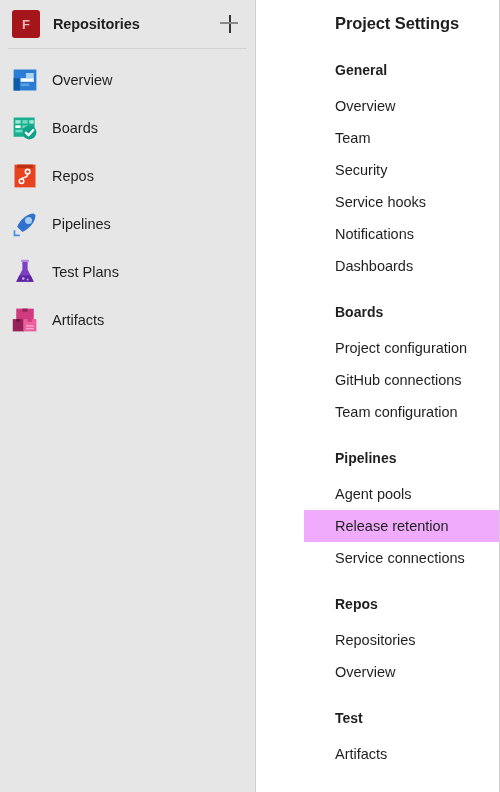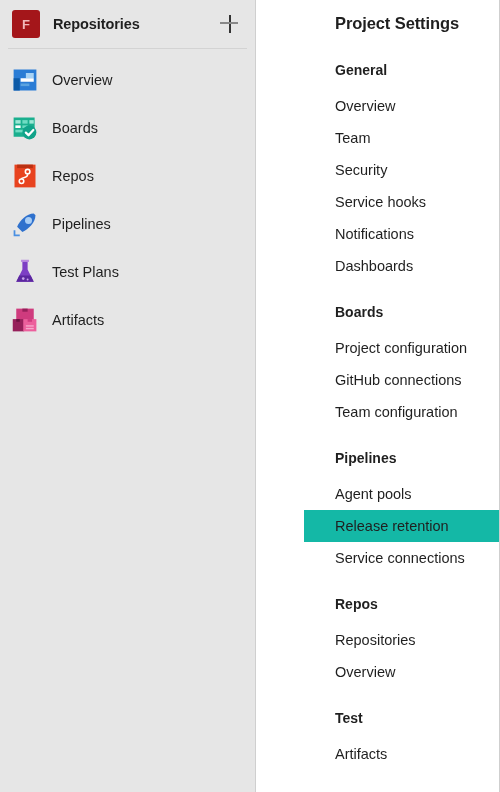--- a/index.html
+++ b/index.html
@@ -143,21 +143,21 @@
   .group-gap { margin-top: 20px; }
   .menu-item {
     height: 32px;
     line-height: 32px;
     font-size: 14.5px;
     color: #1f1f1f;
     padding-left: 31px;
     cursor: pointer;
     white-space: nowrap;
   }
-  .menu-item.active { background: #14b8a6; }
+  .menu-item.active { background: #f0abfc; }
   .first-item { margin-top: 10px; }
 </style>
 </head>
 <body>
 
 <div class="app">
 
   <div class="sidebar">
 
     <div class="project-header">

